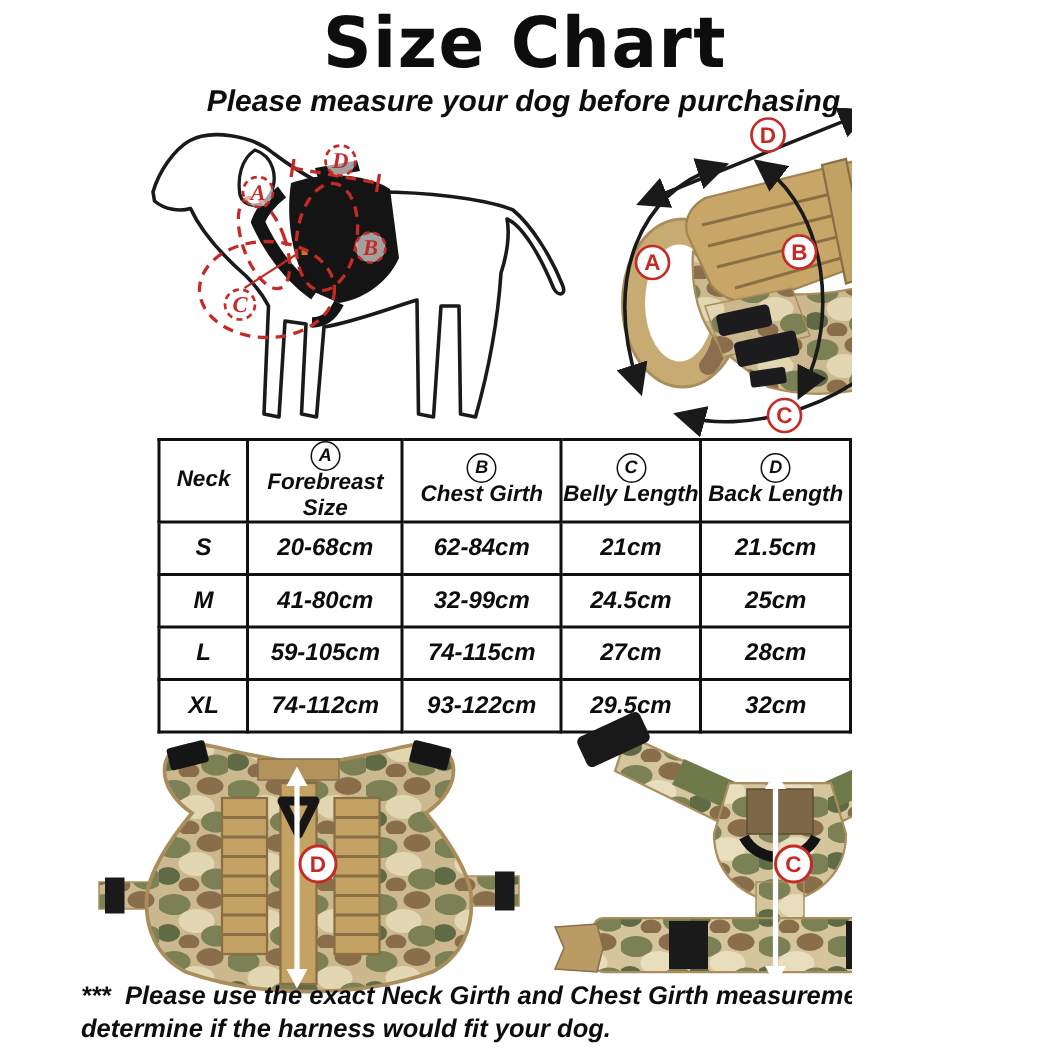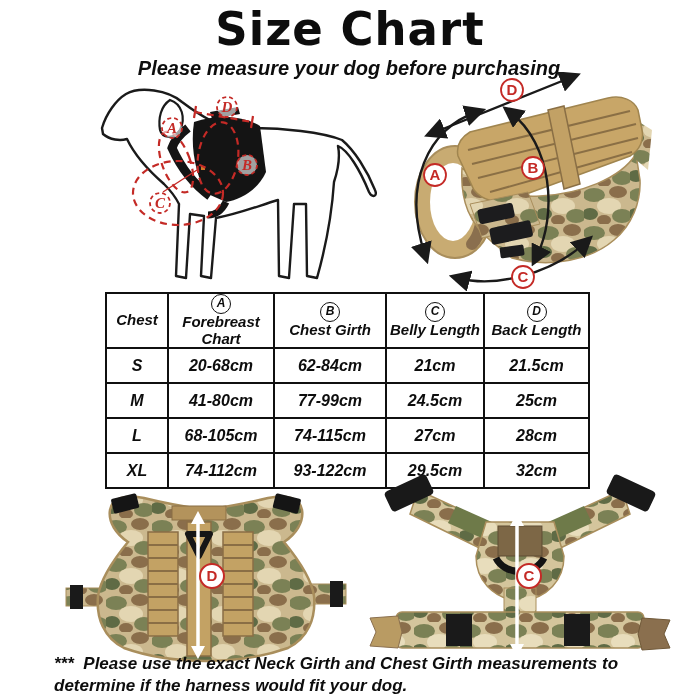--- a/index.html
+++ b/index.html
@@ -1,16 +1,16 @@
 <!DOCTYPE html>
 <html><head>
 <meta charset="utf-8">
 <style>
   html,body{margin:0;padding:0;background:#ffffff;}
-  .page{position:relative;width:700px;height:700px;background:#fff;overflow:hidden;
+  .page{position:relative;width:568px;height:700px;background:#fff;overflow:hidden;
         font-family:"Liberation Sans",sans-serif;color:#111;}
   .abs{position:absolute;}
   .title{left:0;top:2px;width:700px;text-align:center;
          font-family:"DejaVu Sans",sans-serif;font-weight:bold;
          font-size:45px;letter-spacing:1px;color:#0d0d0d;transform:scaleY(1.04);}
   .subtitle{left:4px;top:57px;width:690px;text-align:center;
             font-style:italic;font-weight:bold;font-size:20px;color:#0d0d0d;}
   
   .size-table{left:105px;top:292px;border-collapse:collapse;table-layout:fixed;}
   .size-table td,.size-table th{border:2.4px solid #101010;padding:0;
@@ -149,24 +149,24 @@
     </g>
     <g>
       <circle cx="123" cy="205" r="11" fill="#fff" stroke="#c42a26" stroke-width="1.8"></circle>
       <text class="photoLabel" x="123" y="210" text-anchor="middle">C</text>
     </g>
   </svg>
 
   <table class="abs size-table">
     <tbody>
       <tr>
-        <th class="col-size">Chest</th>
+        <th class="col-size">Neck</th>
         <th class="col-a">
           <span class="circ">A</span>
-          <div>Forebreast Chart</div>
+          <div>Forebreast Size</div>
         </th>
         <th class="col-b">
           <span class="circ">B</span>
           <div>Chest Girth</div>
         </th>
         <th class="col-c">
           <span class="circ">C</span>
           <div>Belly Length</div>
         </th>
         <th class="col-d">
@@ -177,27 +177,27 @@
       <tr>
         <td class="size-cell">S</td>
         <td>20-68cm</td>
         <td>62-84cm</td>
         <td>21cm</td>
         <td>21.5cm</td>
       </tr>
       <tr>
         <td class="size-cell">M</td>
         <td>41-80cm</td>
-        <td>77-99cm</td>
+        <td>32-99cm</td>
         <td>24.5cm</td>
         <td>25cm</td>
       </tr>
       <tr>
         <td class="size-cell">L</td>
-        <td>68-105cm</td>
+        <td>59-105cm</td>
         <td>74-115cm</td>
         <td>27cm</td>
         <td>28cm</td>
       </tr>
       <tr>
         <td class="size-cell">XL</td>
         <td>74-112cm</td>
         <td>93-122cm</td>
         <td>29.5cm</td>
         <td>32cm</td>

